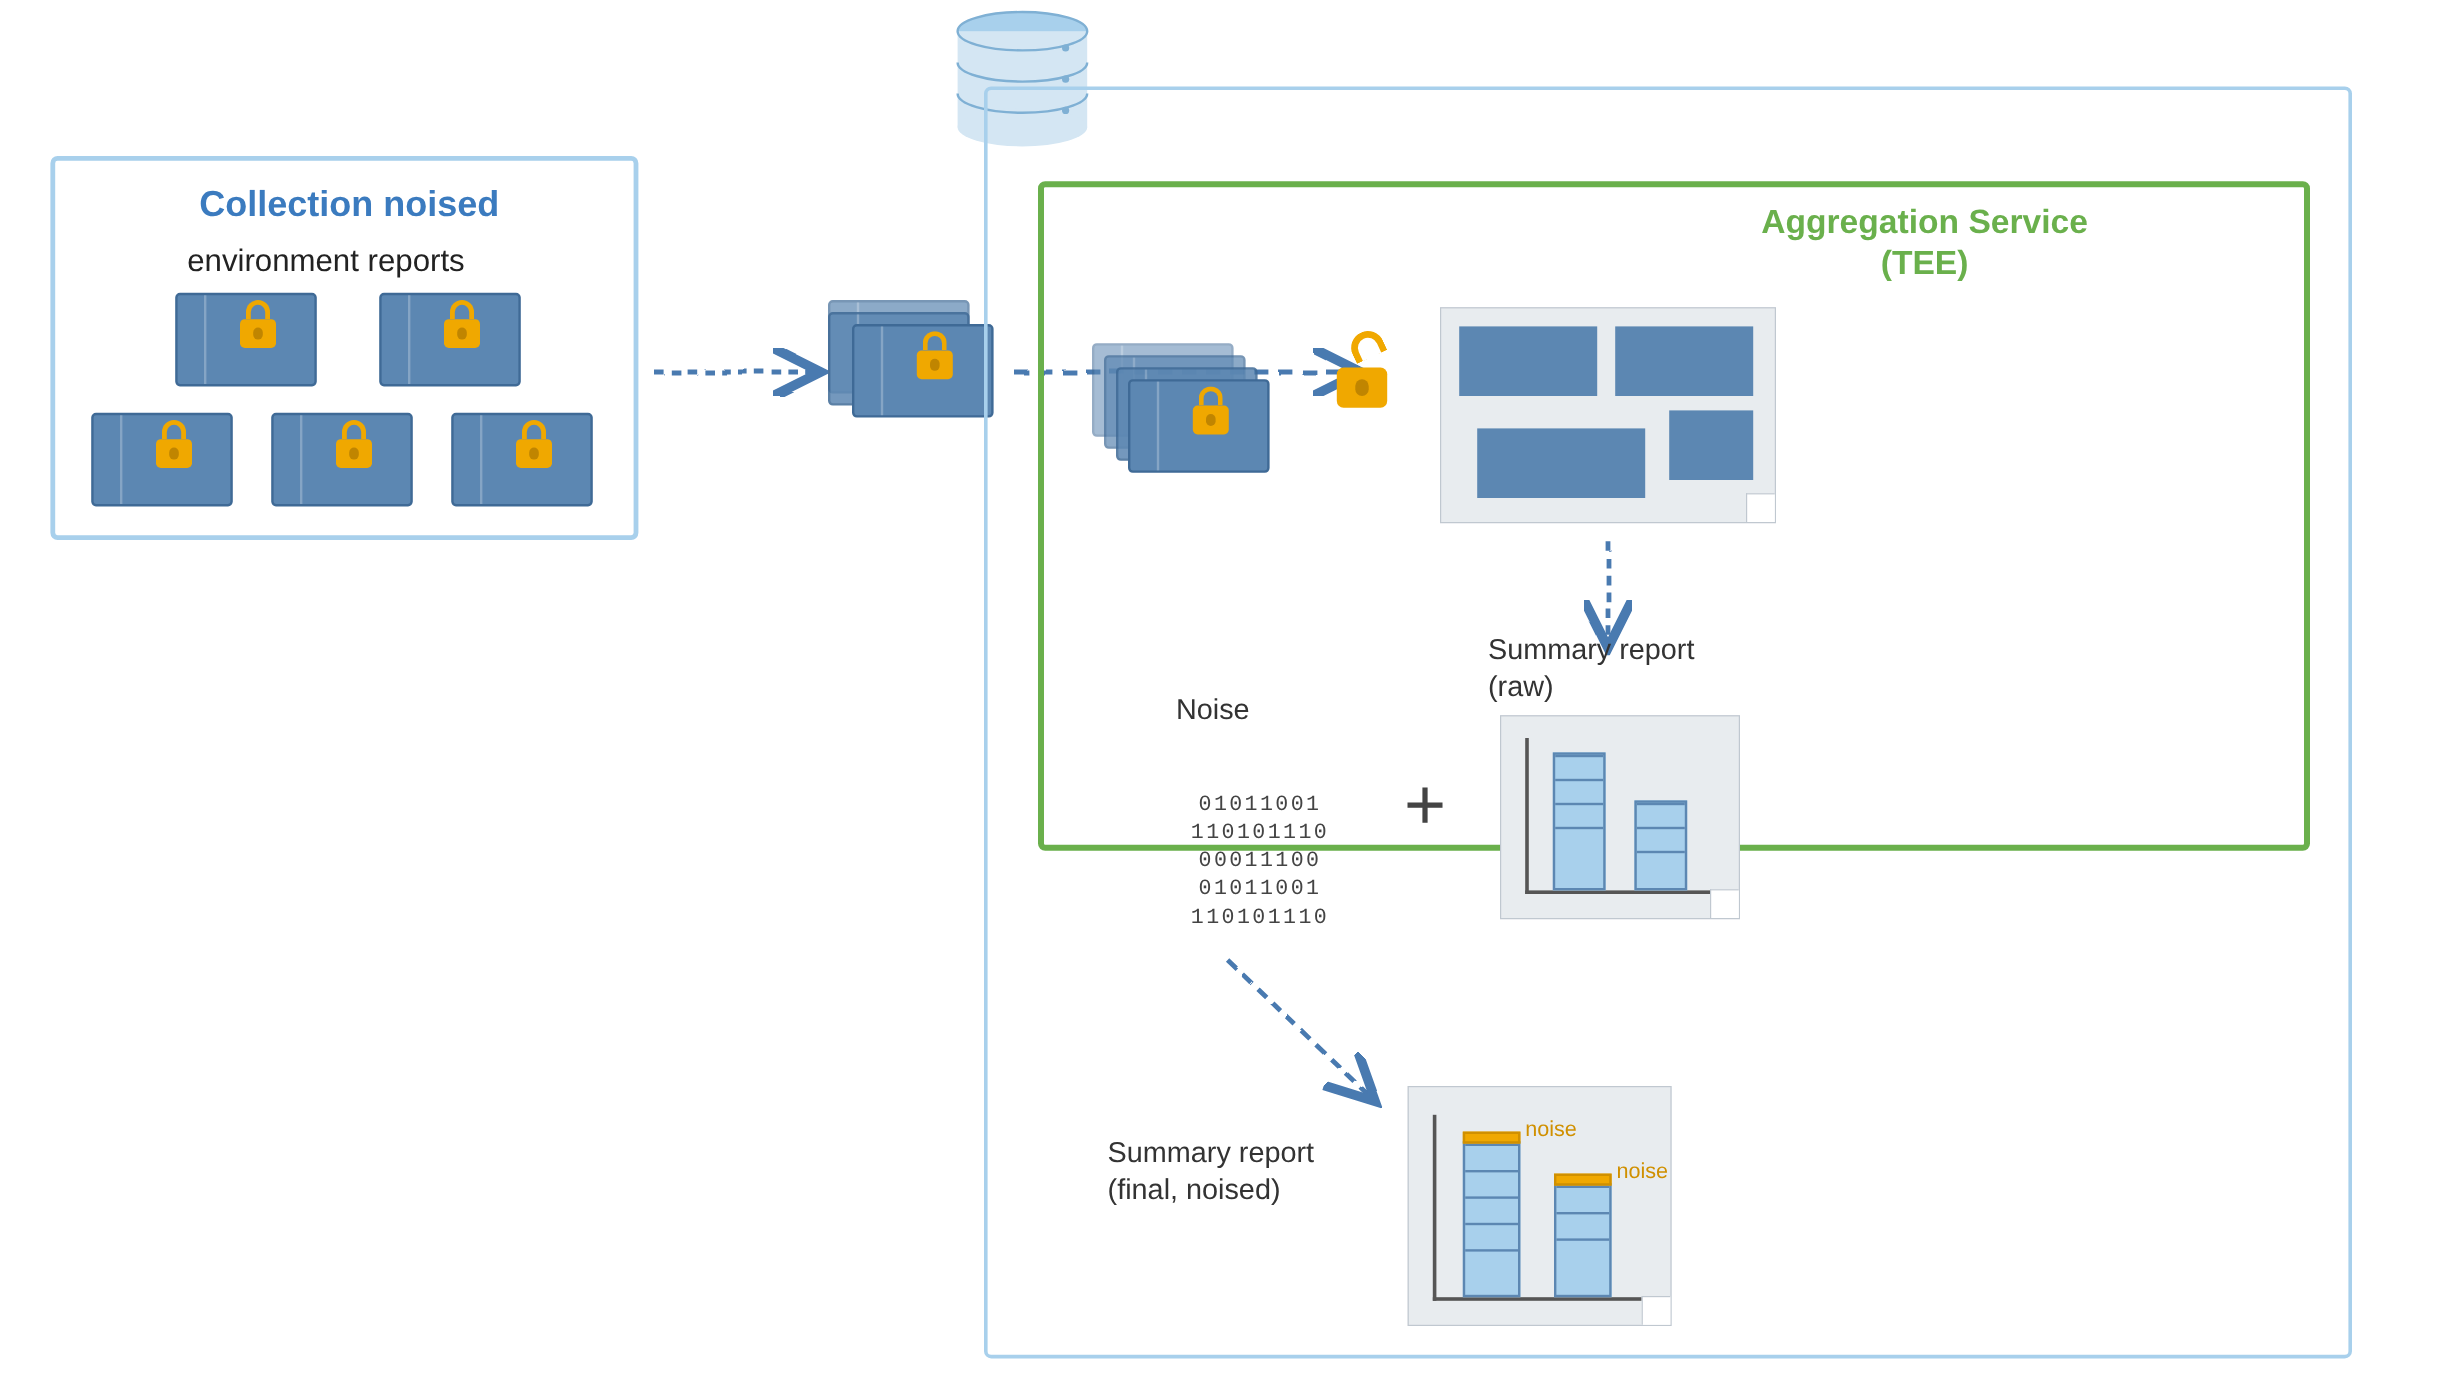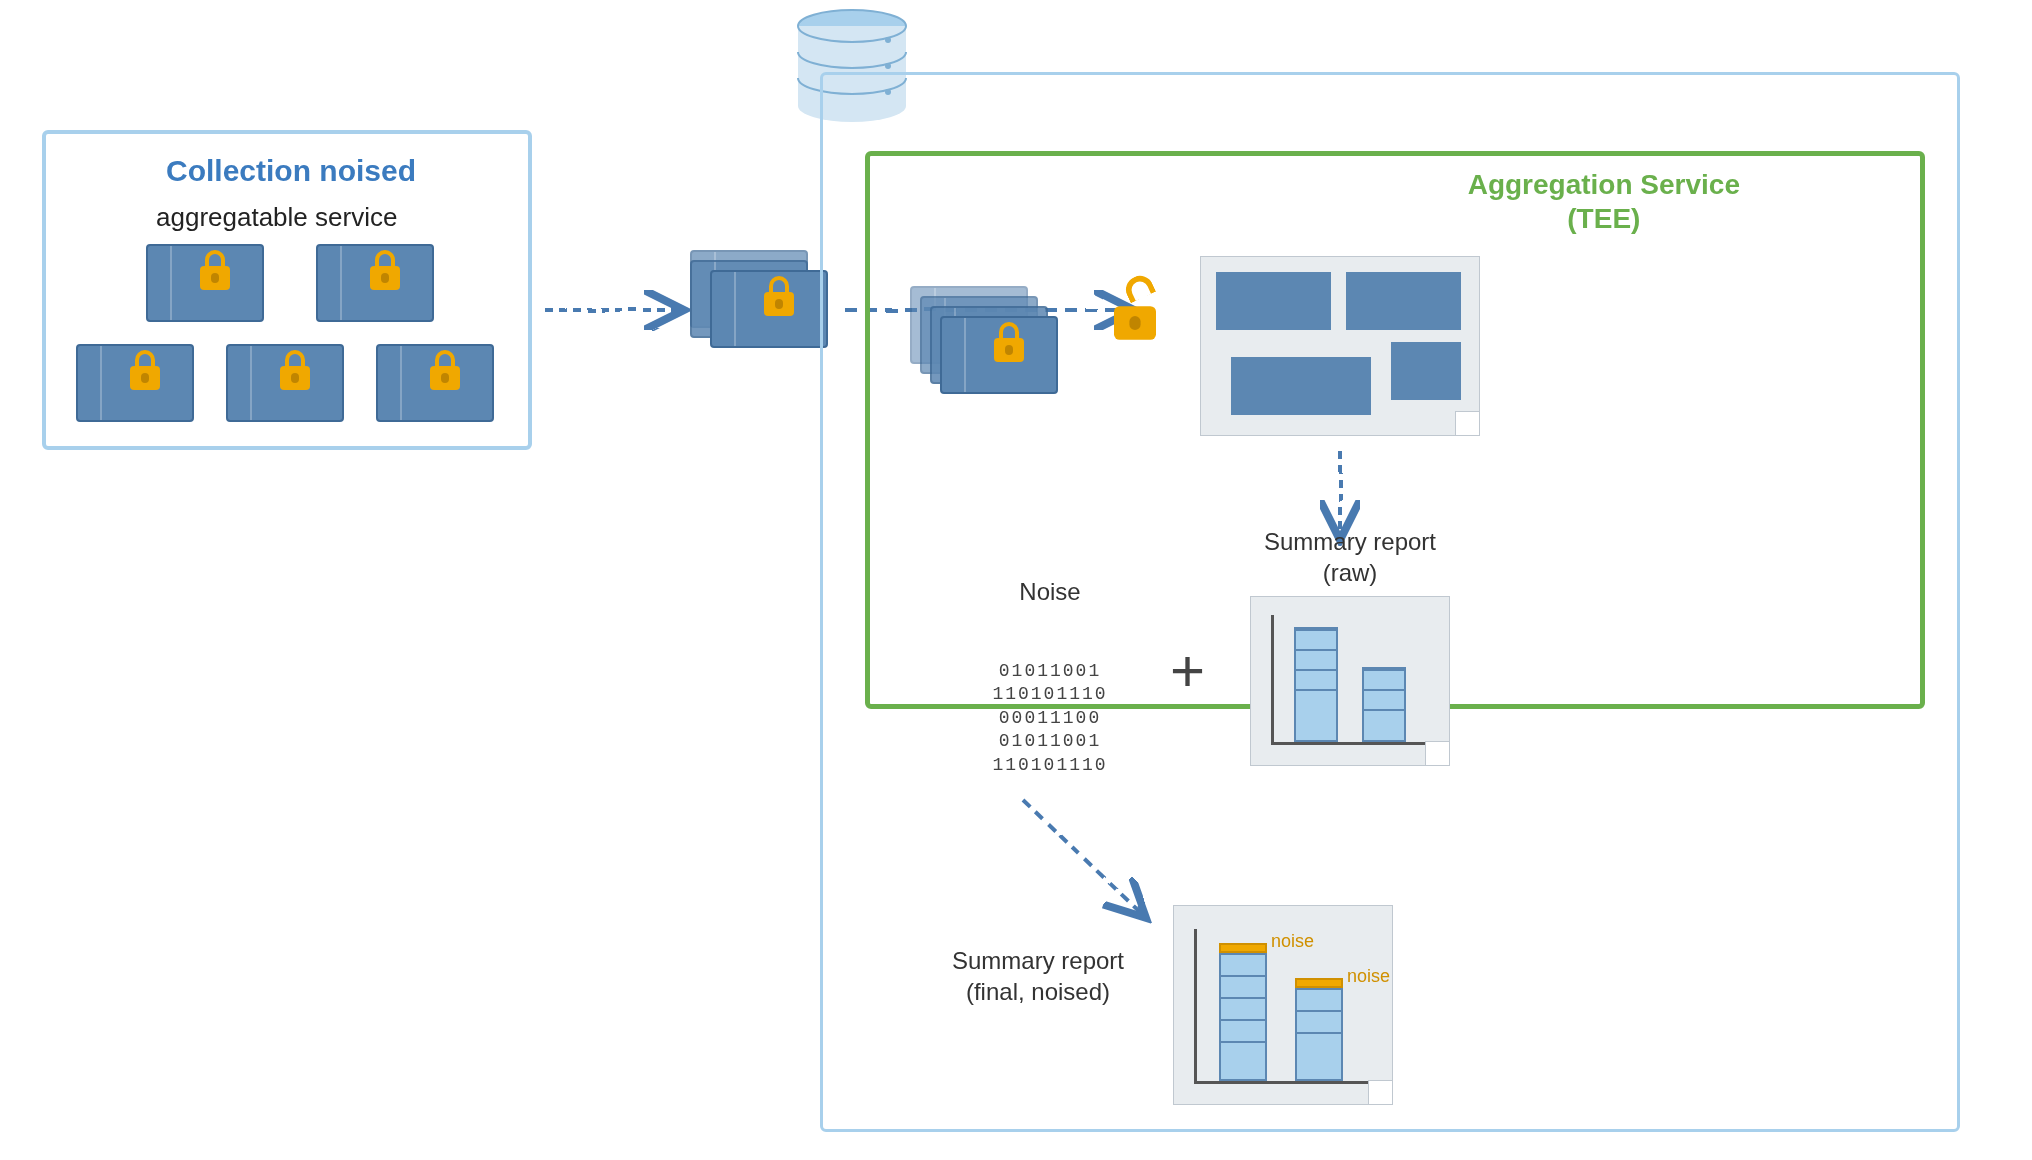--- a/index.html
+++ b/index.html
@@ -223,21 +223,20 @@
     color: #444;
     letter-spacing: 2px;
     line-height: 1.3;
     text-align: center;
     margin-top: 44px;
   }
   .lbl {
     position: absolute;
     font-size: 24px;
     color: #333;
-    text-align: center;
     line-height: 1.3;
   }
 </style>
 </head>
 <body>
 
 <svg width="0" height="0" style="position:absolute">
   <defs>
     <filter id="rough">
       <feTurbulence type="fractalNoise" baseFrequency="0.02" numOctaves="2" result="noise"></feTurbulence>
@@ -258,21 +257,21 @@
     <path d="M6,46 a54,16 0 0 0 108,0" fill="none" stroke="#7fb0d4" stroke-width="2"></path>
     <path d="M6,72 a54,16 0 0 0 108,0" fill="none" stroke="#7fb0d4" stroke-width="2"></path>
     <circle cx="96" cy="34" r="3" fill="#7fb0d4"></circle>
     <circle cx="96" cy="60" r="3" fill="#7fb0d4"></circle>
     <circle cx="96" cy="86" r="3" fill="#7fb0d4"></circle>
   </svg>
 </div>
 
 <div class="box collection-box">
   <div class="collection-title">Collection noised</div>
-  <div class="collection-sub">aggregatable service</div>
+  <div class="collection-sub">environment reports</div>
 
   <div class="card" style="left:100px;top:110px;">
     <div class="fold"></div>
     <div class="lock">
         <div class="lock-shackle"></div>
         <div class="lock-body">
           <div class="lock-hole"></div>
         </div>
       </div>
   </div>

